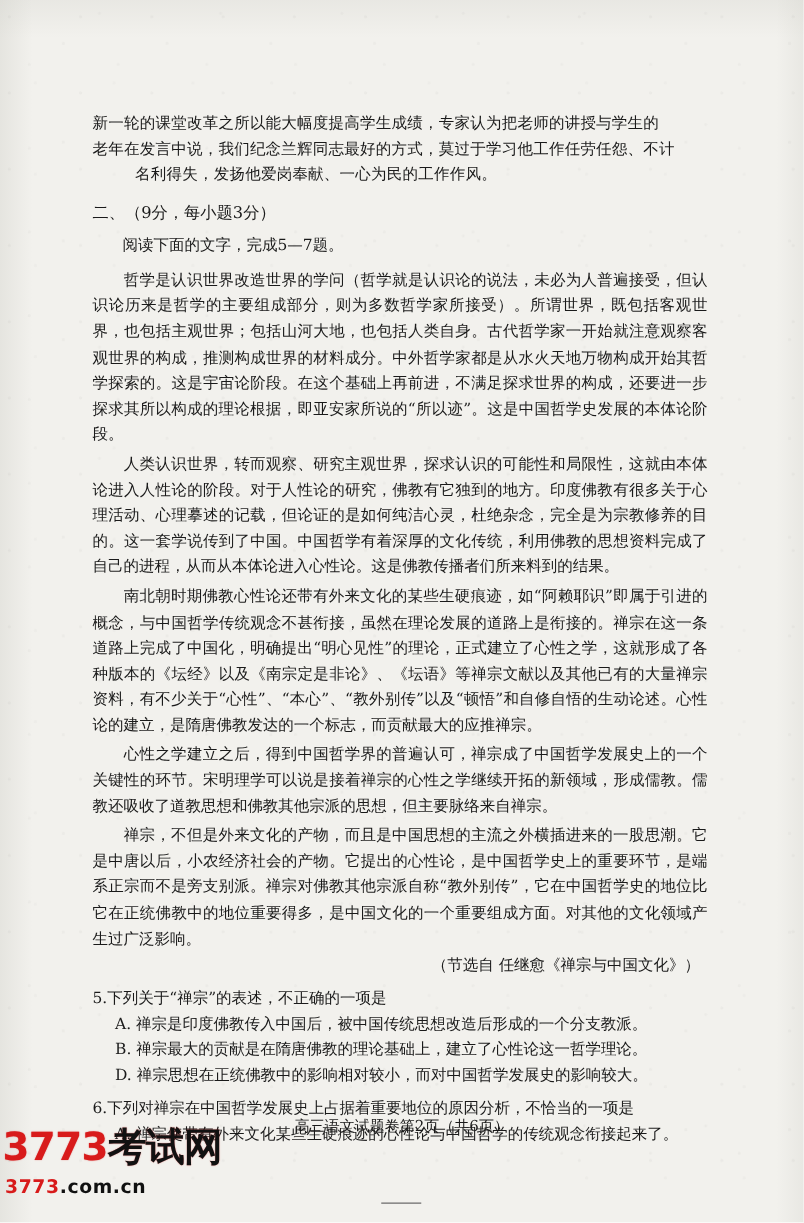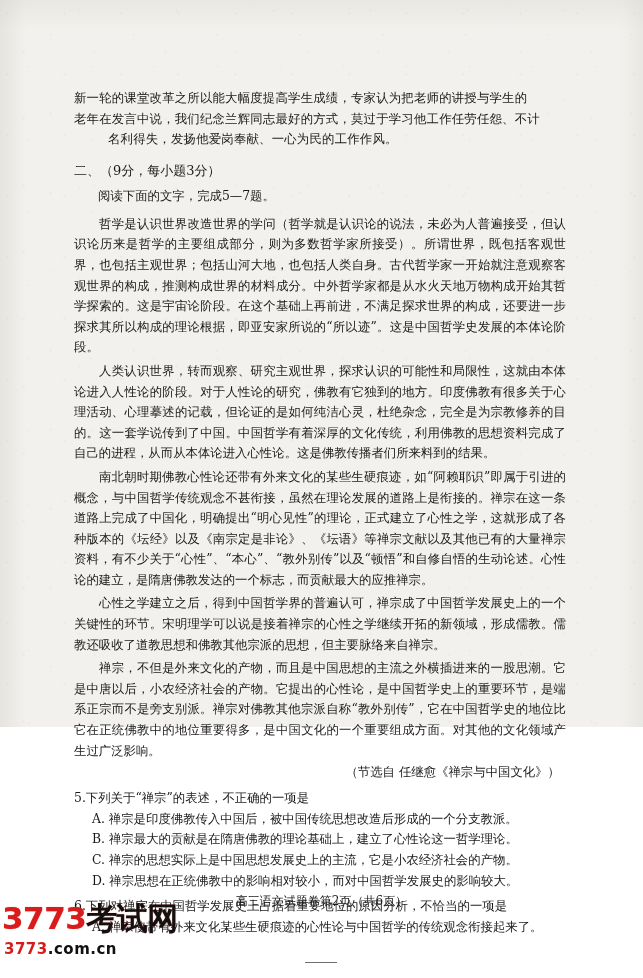--- a/index.html
+++ b/index.html
@@ -12,21 +12,21 @@
     height: 978px;
     position: relative;
     overflow: hidden;
     font-family: "DejaVu Serif", "Liberation Serif", serif;
   }
   
   .page {
     position: absolute;
     left: 0; top: 0;
     width: 643px;
-    height: 727px;
+    height: 978px;
     background:
       linear-gradient(90deg, rgba(205,205,198,0.35) 0px, rgba(255,255,255,0) 26px),
       linear-gradient(270deg, rgba(210,210,203,0.30) 0px, rgba(255,255,255,0) 22px),
       linear-gradient(180deg, rgba(214,214,208,0.35) 0px, rgba(255,255,255,0) 30px),
       #f2f1ed;
   }
   .noise {
     position: absolute;
     inset: 0;
     pointer-events: none;
@@ -172,21 +172,20 @@
     <div class="para">南北朝时期佛教心性论还带有外来文化的某些生硬痕迹，如“阿赖耶识”即属于引进的概念，与中国哲学传统观念不甚衔接，虽然在理论发展的道路上是衔接的。禅宗在这一条道路上完成了中国化，明确提出“明心见性”的理论，正式建立了心性之学，这就形成了各种版本的《坛经》以及《南宗定是非论》、《坛语》等禅宗文献以及其他已有的大量禅宗资料，有不少关于“心性”、“本心”、“教外别传”以及“顿悟”和自修自悟的生动论述。心性论的建立，是隋唐佛教发达的一个标志，而贡献最大的应推禅宗。</div>
     <div class="para">心性之学建立之后，得到中国哲学界的普遍认可，禅宗成了中国哲学发展史上的一个关键性的环节。宋明理学可以说是接着禅宗的心性之学继续开拓的新领域，形成儒教。儒教还吸收了道教思想和佛教其他宗派的思想，但主要脉络来自禅宗。</div>
     <div class="para">禅宗，不但是外来文化的产物，而且是中国思想的主流之外横插进来的一股思潮。它是中唐以后，小农经济社会的产物。它提出的心性论，是中国哲学史上的重要环节，是端系正宗而不是旁支别派。禅宗对佛教其他宗派自称“教外别传”，它在中国哲学史的地位比它在正统佛教中的地位重要得多，是中国文化的一个重要组成方面。对其他的文化领域产生过广泛影响。</div>
 
     <div class="attrib">（节选自 任继愈《禅宗与中国文化》）</div>
 
     <div class="q">5.下列关于“禅宗”的表述，不正确的一项是</div>
     <div class="q-opts">
       <div class="q-opt">A. 禅宗是印度佛教传入中国后，被中国传统思想改造后形成的一个分支教派。</div>
       <div class="q-opt">B. 禅宗最大的贡献是在隋唐佛教的理论基础上，建立了心性论这一哲学理论。</div>
-      <div class="q-opt">C. 禅宗的思想实际上是中国思想发展史上的主流，它是小农经济社会的产物。</div>
       <div class="q-opt">D. 禅宗思想在正统佛教中的影响相对较小，而对中国哲学发展史的影响较大。</div>
     </div>
 
     <div class="q">6.下列对禅宗在中国哲学发展史上占据着重要地位的原因分析，不恰当的一项是</div>
     <div class="q-opts">
       <div class="q-opt">A. 禅宗使带有外来文化某些生硬痕迹的心性论与中国哲学的传统观念衔接起来了。</div>
     </div>
 
   </div>
 

